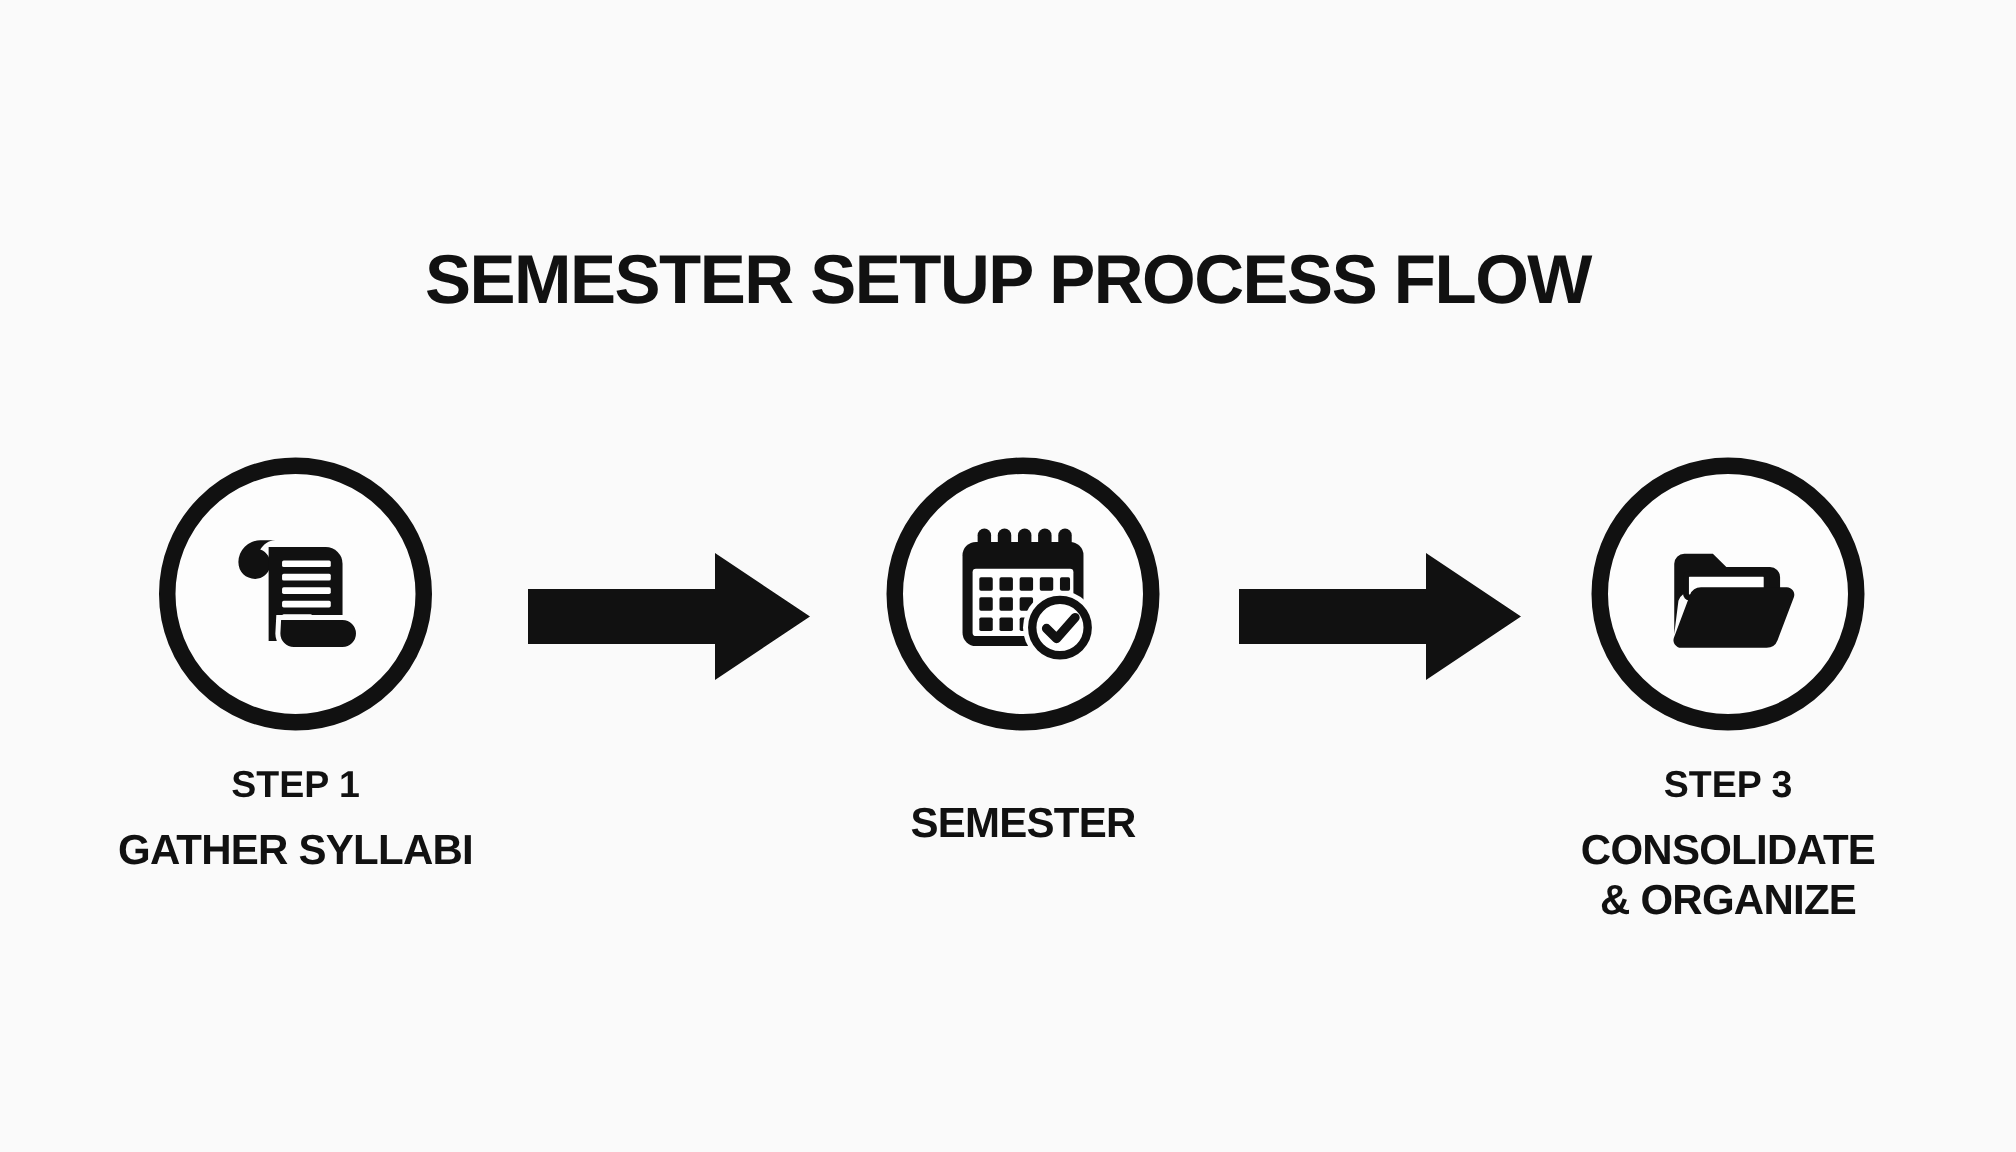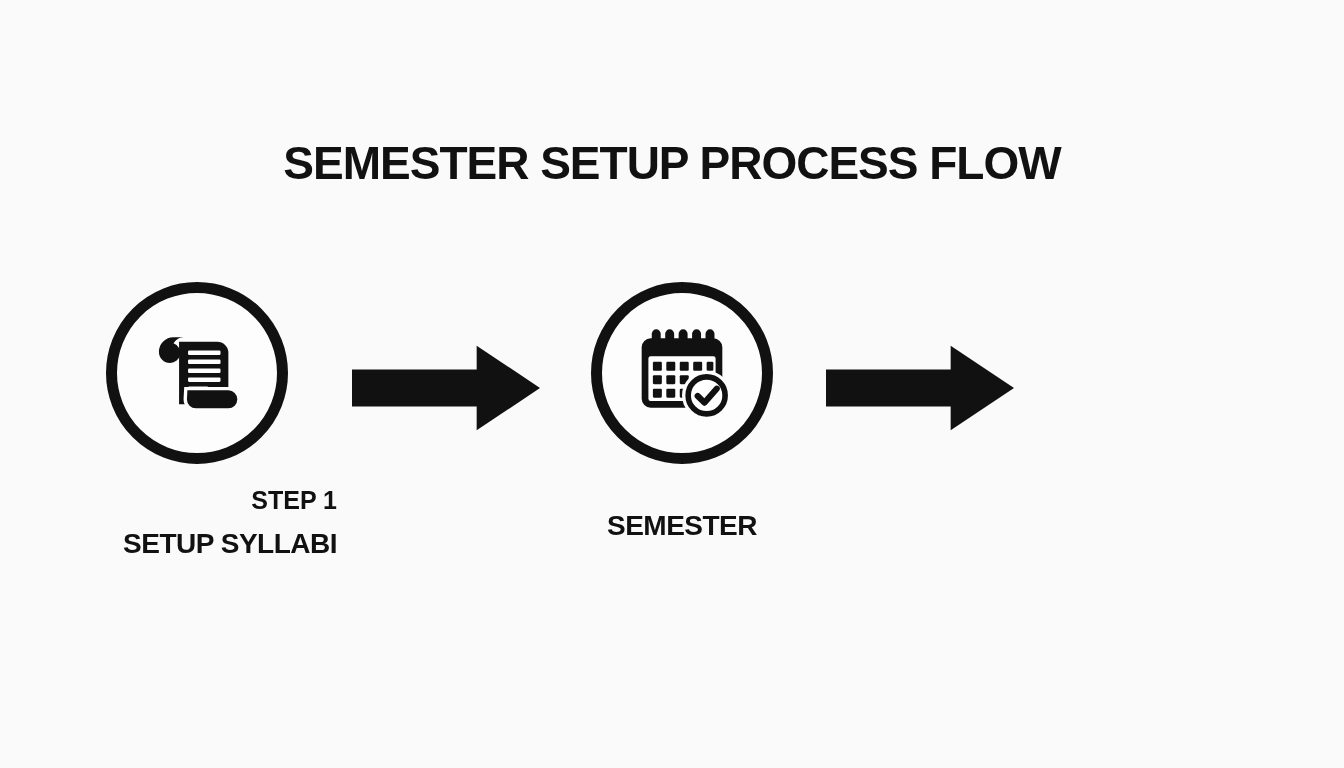--- a/index.html
+++ b/index.html
@@ -9,37 +9,37 @@
   }
   * { margin: 0; padding: 0; box-sizing: border-box; }
   html, body {
     width: 1344px; height: 768px;
     background: var(--bg);
     font-family: "Liberation Sans", "DejaVu Sans", sans-serif;
     color: var(--ink);
     overflow: hidden;
     position: relative;
   }
-  .canvas { position: absolute; inset: 0; }
+  .canvas { position: absolute; inset: 0; margin-top: 23px; }
   .title {
     position: absolute;
     top: 136px; left: 0; width: 100%;
     text-align: center;
     font-size: 46px;
     font-weight: 800;
     letter-spacing: -1px;
     color: var(--ink);
   }
   .step {
     position: absolute;
     top: 282px;
     width: 280px;
     text-align: center;
   }
-  .step-1 { left: 57px; text-align: right; }
+  .step-1 { left: 57px; }
   .step-2 { left: 542px; }
   .step-3 { left: 1012px; }
   .circle {
     width: 182px; height: 182px;
     margin: 0 auto;
     border: 11px solid var(--ink);
     border-radius: 50%;
     background: var(--circle-bg);
     display: flex;
     align-items: center;
@@ -91,21 +91,21 @@
           <rect class="paper" x="42" y="46" width="29" height="4" rx="1"></rect>
           <rect class="paper" x="42" y="54" width="29" height="4" rx="1"></rect>
           <rect class="paper" x="42" y="62" width="18" height="4" rx="1"></rect>
 
           <path class="ink" stroke="#fdfdfd" stroke-width="3" d="M40 64 h38 a9.5 9.5 0 0 1 0 19 h-29 a9.5 9.5 0 0 1 -9.5 -9.5 z"></path>
         </svg>
       </span>
     </div>
     <div class="step-label">STEP 1</div>
     <div class="step-desc">
-      <span>SETUP SYLLABI</span><br>
+      <span>GATHER SYLLABI</span><br>
     </div>
   </div>
 
   <div class="arrow arrow-1">
     <svg viewBox="0 0 190 100" preserveAspectRatio="none" aria-hidden="true">
       <polygon class="ink" points="0,30 126,30 126,4 190,50 126,96 126,70 0,70"></polygon>
     </svg>
   </div>
 
   <div class="step step-2">
@@ -145,14 +145,33 @@
       <span>SEMESTER</span>
     </div>
   </div>
 
   <div class="arrow arrow-2">
     <svg viewBox="0 0 190 100" preserveAspectRatio="none" aria-hidden="true">
       <polygon class="ink" points="0,30 126,30 126,4 190,50 126,96 126,70 0,70"></polygon>
     </svg>
   </div>
 
+  <div class="step step-3">
+    <div class="circle">
+      <span>
+        <svg viewBox="0 0 100 100" aria-hidden="true">
+
+          <path class="ink" d="M18 74 V32 a6 6 0 0 1 6 -6 h17 l8 8 h26 a6 6 0 0 1 6 6 v8 h-52 a9 9 0 0 0 -8.5 6 z"></path>
+
+          <rect class="paper" x="25" y="38" width="48" height="14" rx="2" stroke="#111111" stroke-width="3.5"></rect>
+
+          <path class="ink" d="M34 46 h51 a4.5 4.5 0 0 1 4.2 6 L79.5 77.5 a7 7 0 0 1 -6.6 4.5 H22 a4.5 4.5 0 0 1 -4.2 -6 L27.4 50.5 a7 7 0 0 1 6.6 -4.5 z"></path>
+        </svg>
+      </span>
+    </div>
+    <div class="step-label">STEP 3</div>
+    <div class="step-desc">
+      <span>CONSOLIDATE</span><br>
+      <span>&amp; ORGANIZE</span>
+    </div>
+  </div>
 
 </div>
 
 </body></html>

